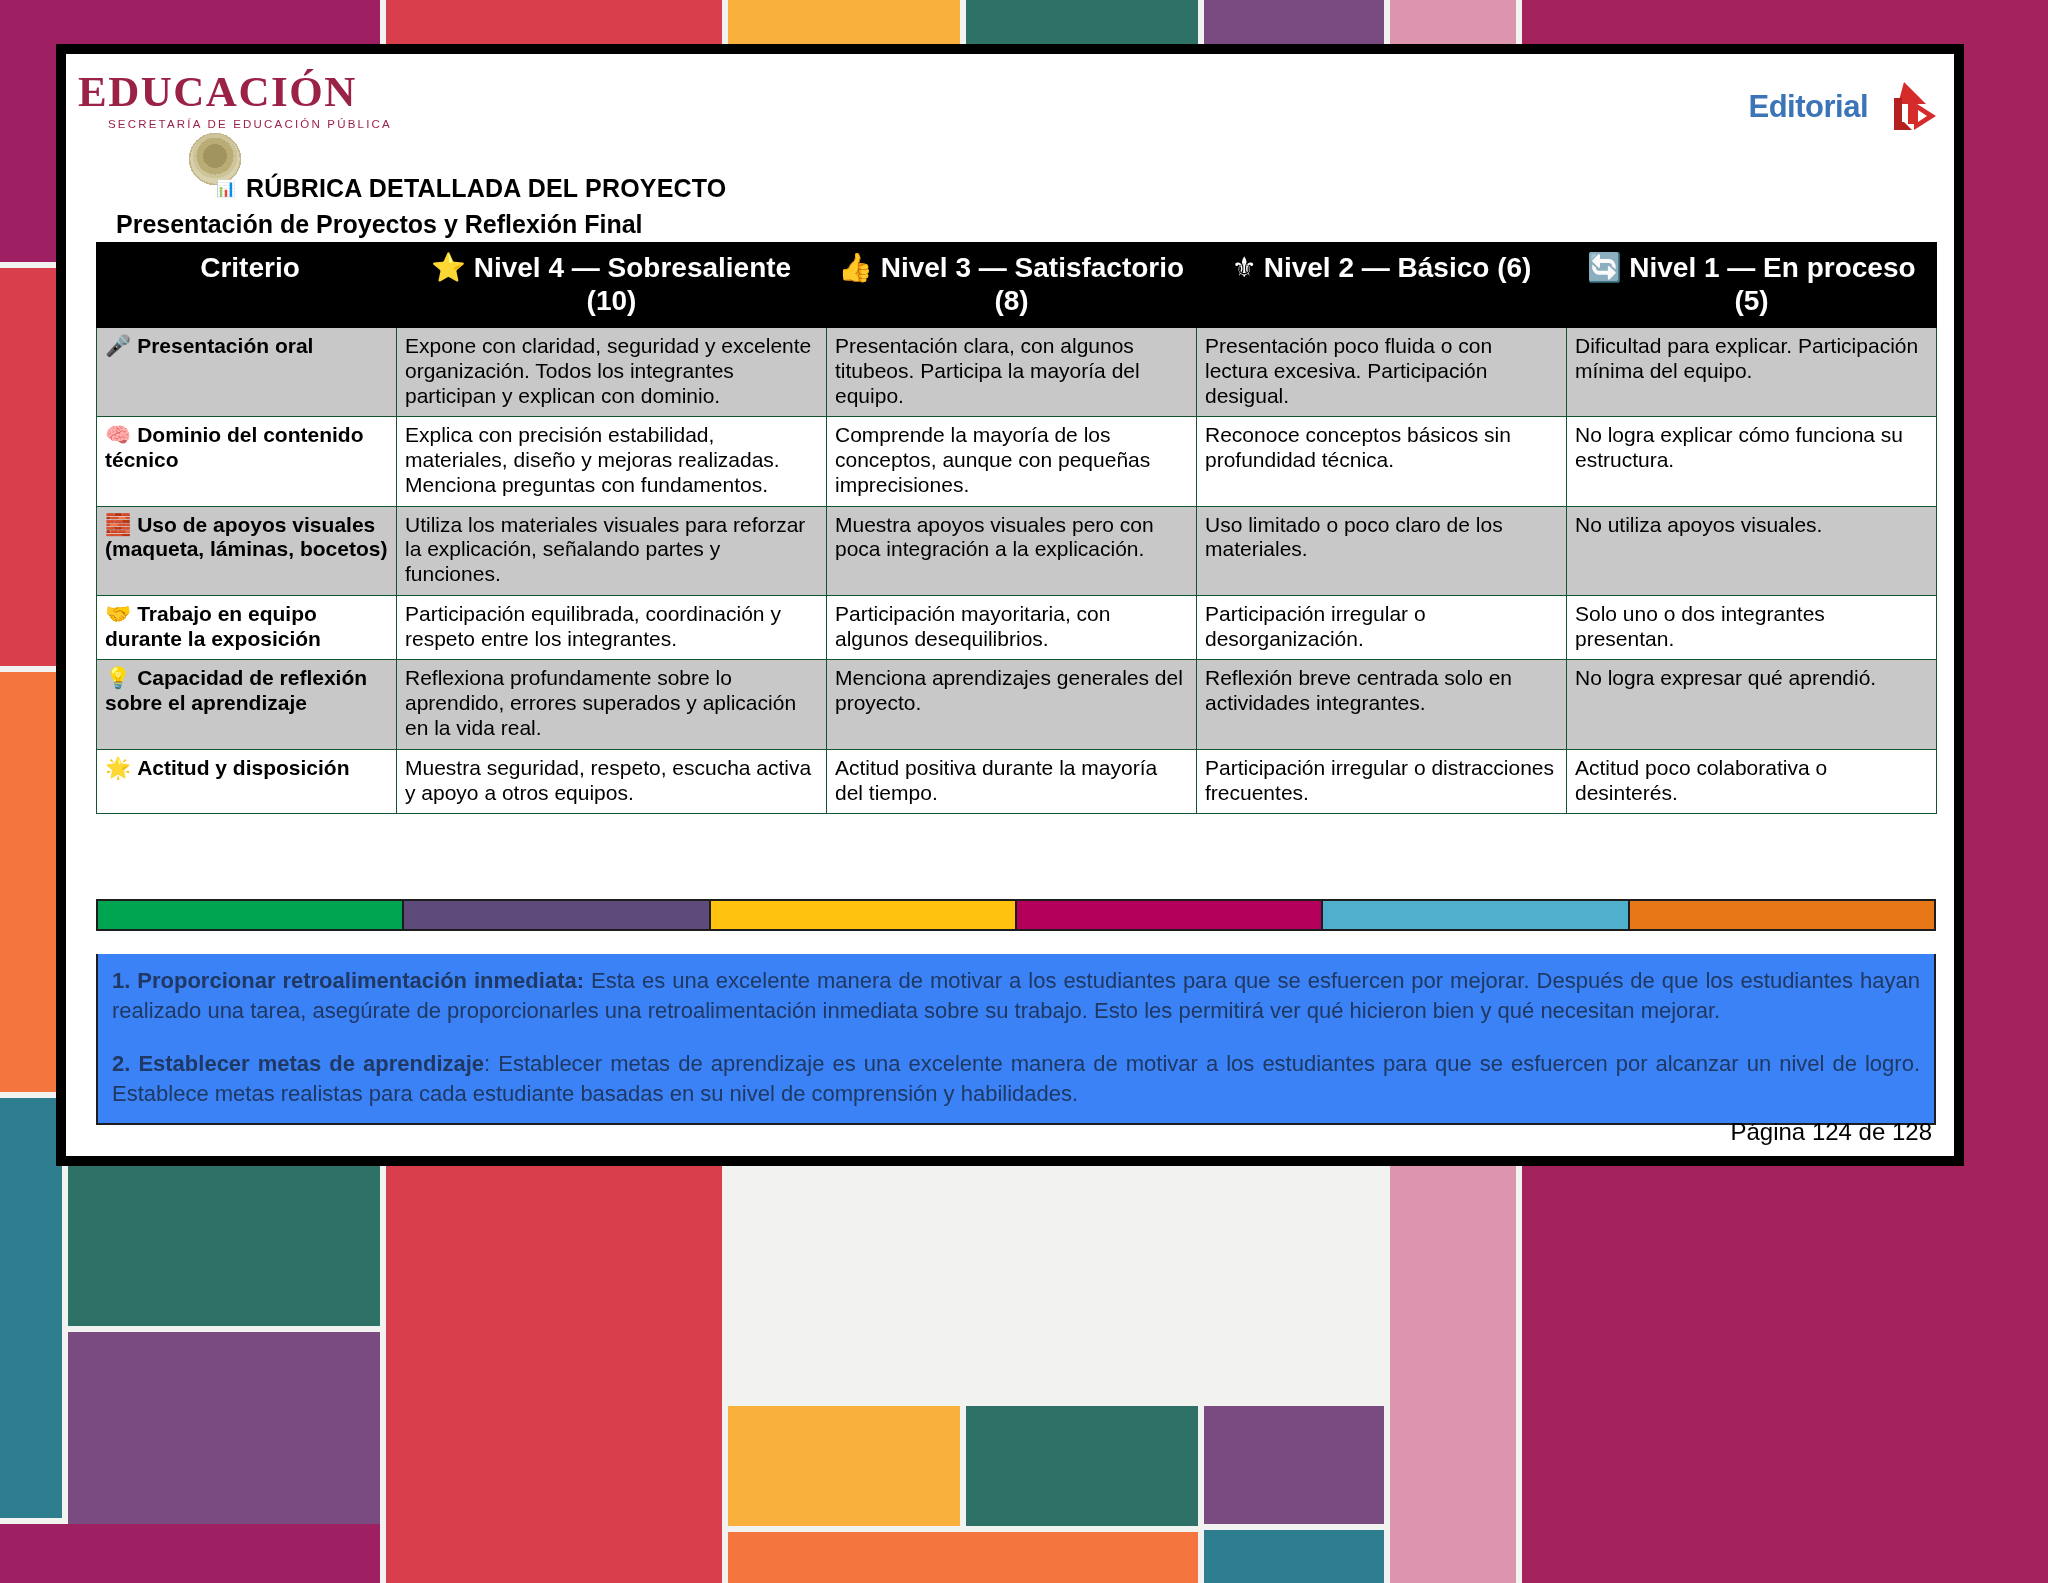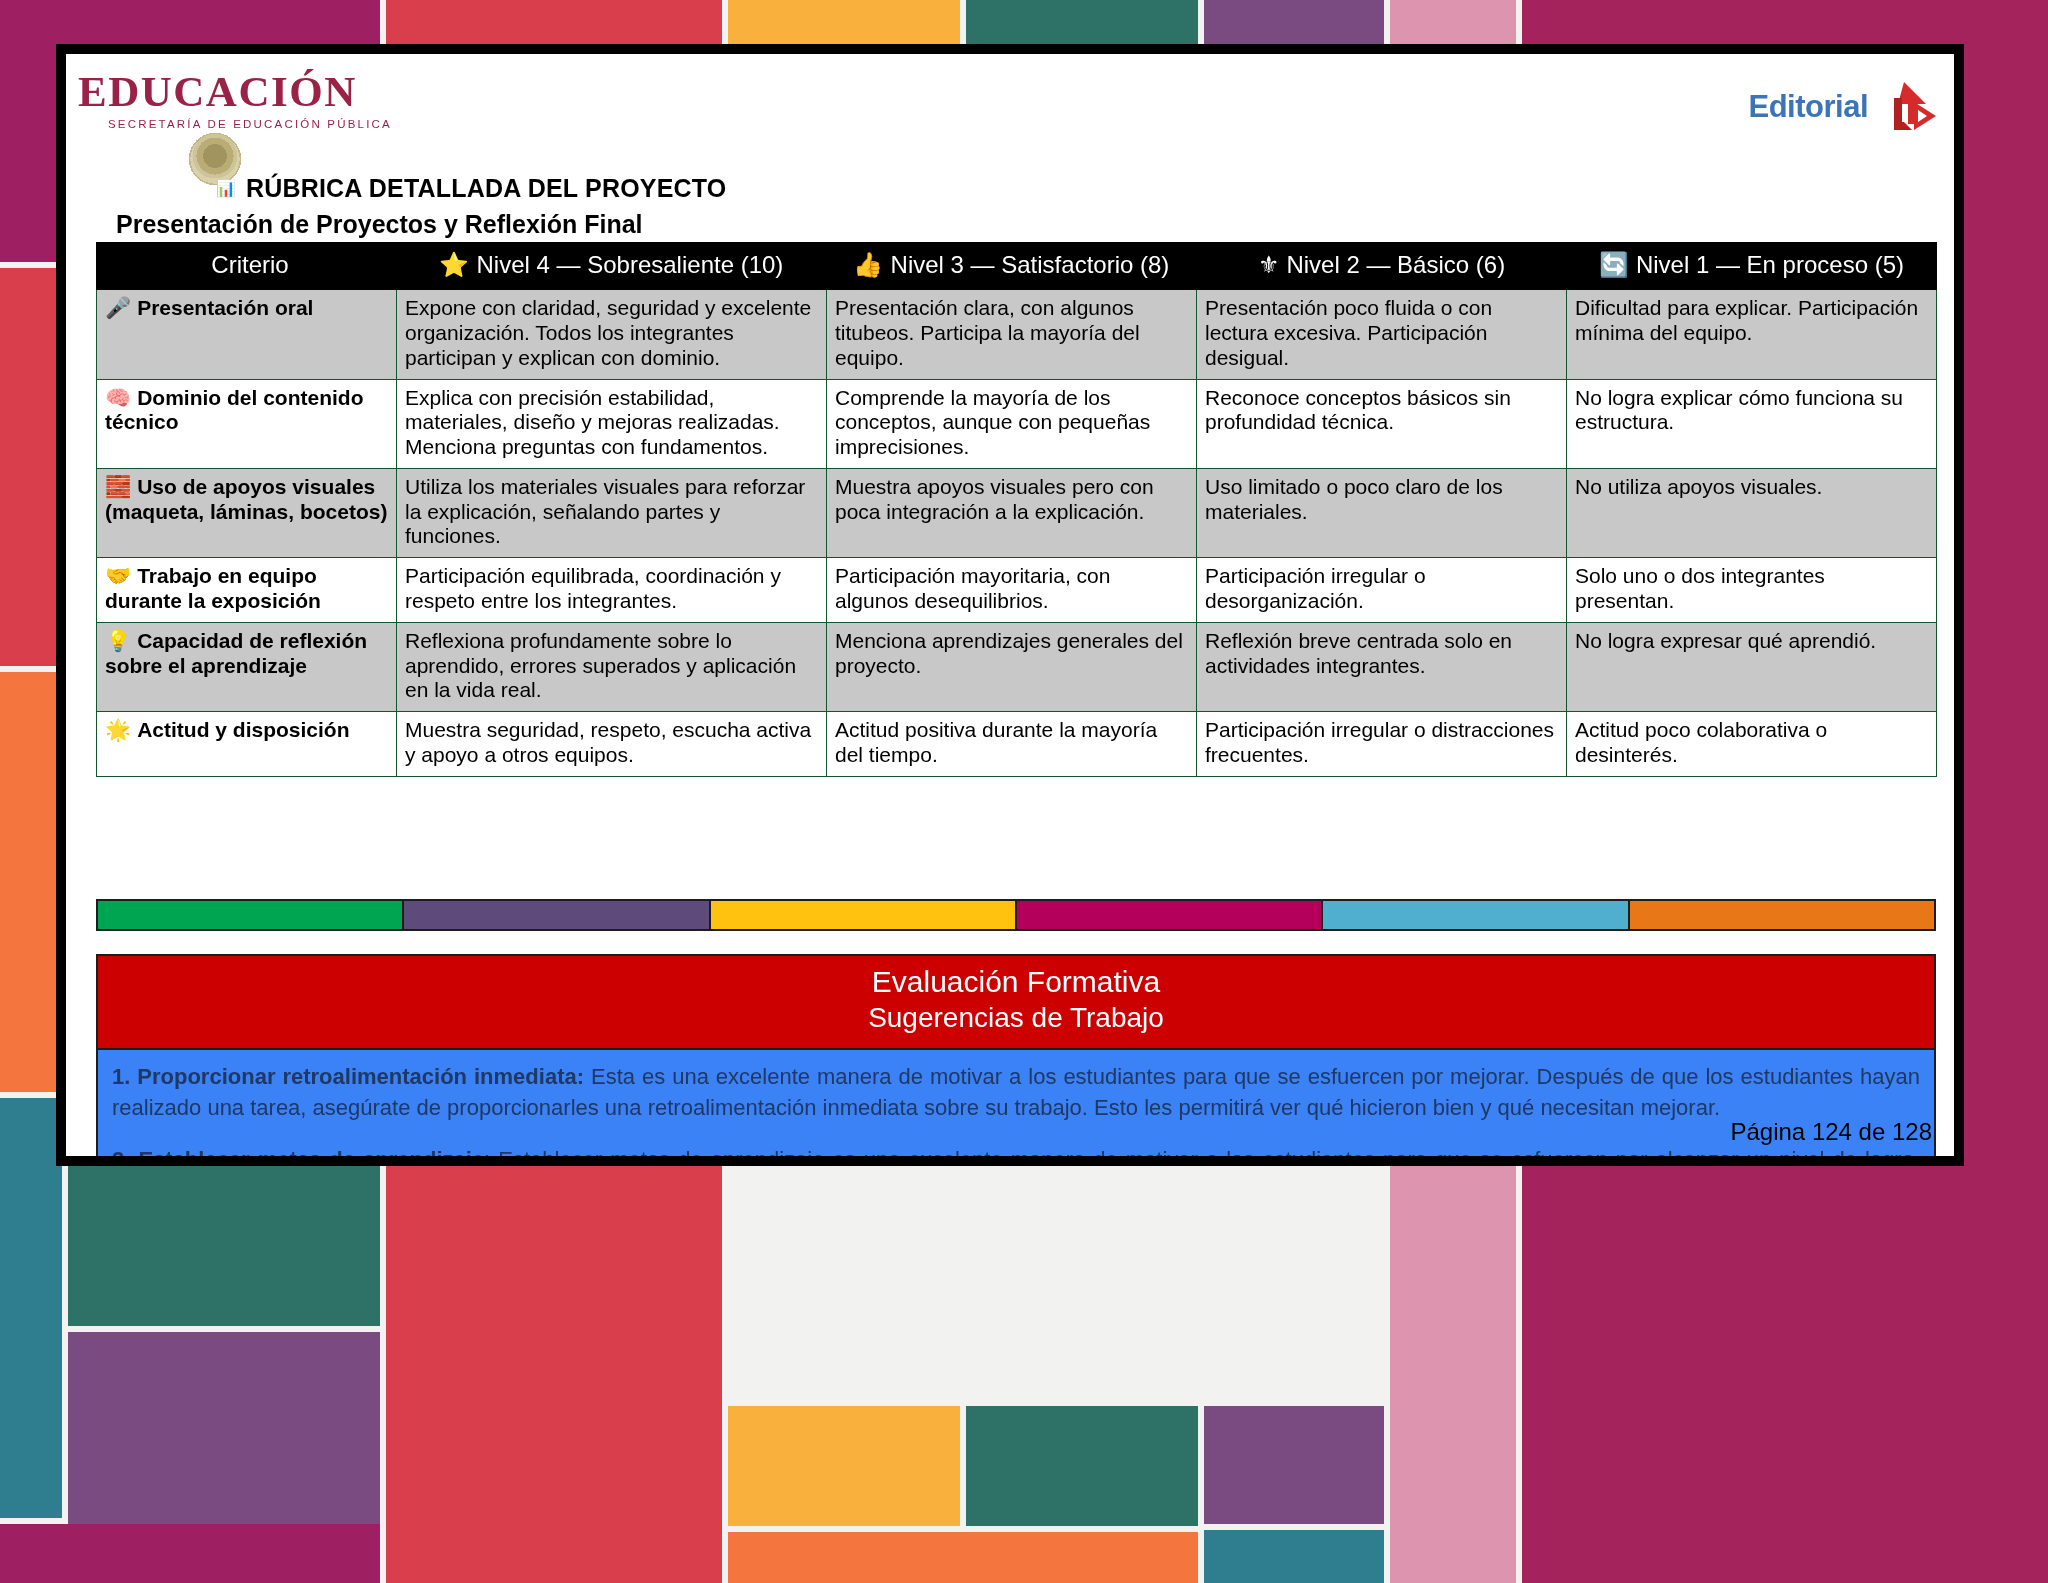--- a/index.html
+++ b/index.html
@@ -76,21 +76,21 @@
     border: 1px solid #14532d;
     vertical-align: top;
     padding: 6px 8px 8px 8px;
     font-size: 21px;
     line-height: 1.18;
     color: #000;
   }
   #rubric thead th {
     background: #000000; color: #ffffff;
     border: 1px solid #000000;
-    font-weight: 400; font-size: 24px;
+    font-weight: 700; font-size: 28px;
     padding: 8px 10px 10px 10px;
   }
   #rubric thead th .emoji { margin-right: 7px; }
   #rubric td.crit { font-weight: 700; }
   #rubric td.crit .emoji { margin-right: 6px; }
   #rubric tr.shaded td { background: #c8c8c8; }
   #rubric tr.plain td { background: #ffffff; }
   col.c0 { width: 300px; }
   col.c1 { width: 430px; }
   col.c2 { width: 370px; }
@@ -264,24 +264,20 @@
     <div id="colorbar">
         <div style="background: rgb(0, 165, 81);"></div>
         <div style="background: rgb(94, 75, 123);"></div>
         <div style="background: rgb(255, 194, 14);"></div>
         <div style="background: rgb(181, 0, 91);"></div>
         <div style="background: rgb(79, 175, 204);"></div>
         <div style="background: rgb(232, 120, 23);"></div>
       </div>
 
     <div id="ef-box">
-      <div id="ef-head">
-        <div id="ef-title">Evaluación Formativa</div>
-        <div id="ef-sub">Sugerencias de Trabajo</div>
-      </div>
       <div id="ef-body">
           <p><b>1. Proporcionar retroalimentación inmediata:</b><span> Esta es una excelente manera de motivar a los estudiantes para que se esfuercen por mejorar. Después de que los estudiantes hayan realizado una tarea, asegúrate de proporcionarles una retroalimentación inmediata sobre su trabajo. Esto les permitirá ver qué hicieron bien y qué necesitan mejorar.</span></p>
           <p><b>2. Establecer metas de aprendizaje</b><span>: Establecer metas de aprendizaje es una excelente manera de motivar a los estudiantes para que se esfuercen por alcanzar un nivel de logro. Establece metas realistas para cada estudiante basadas en su nivel de comprensión y habilidades.</span></p>
         </div>
     </div>
 
     <div id="footer">Página 124 de 128</div>
 
   </div>
 </div>

